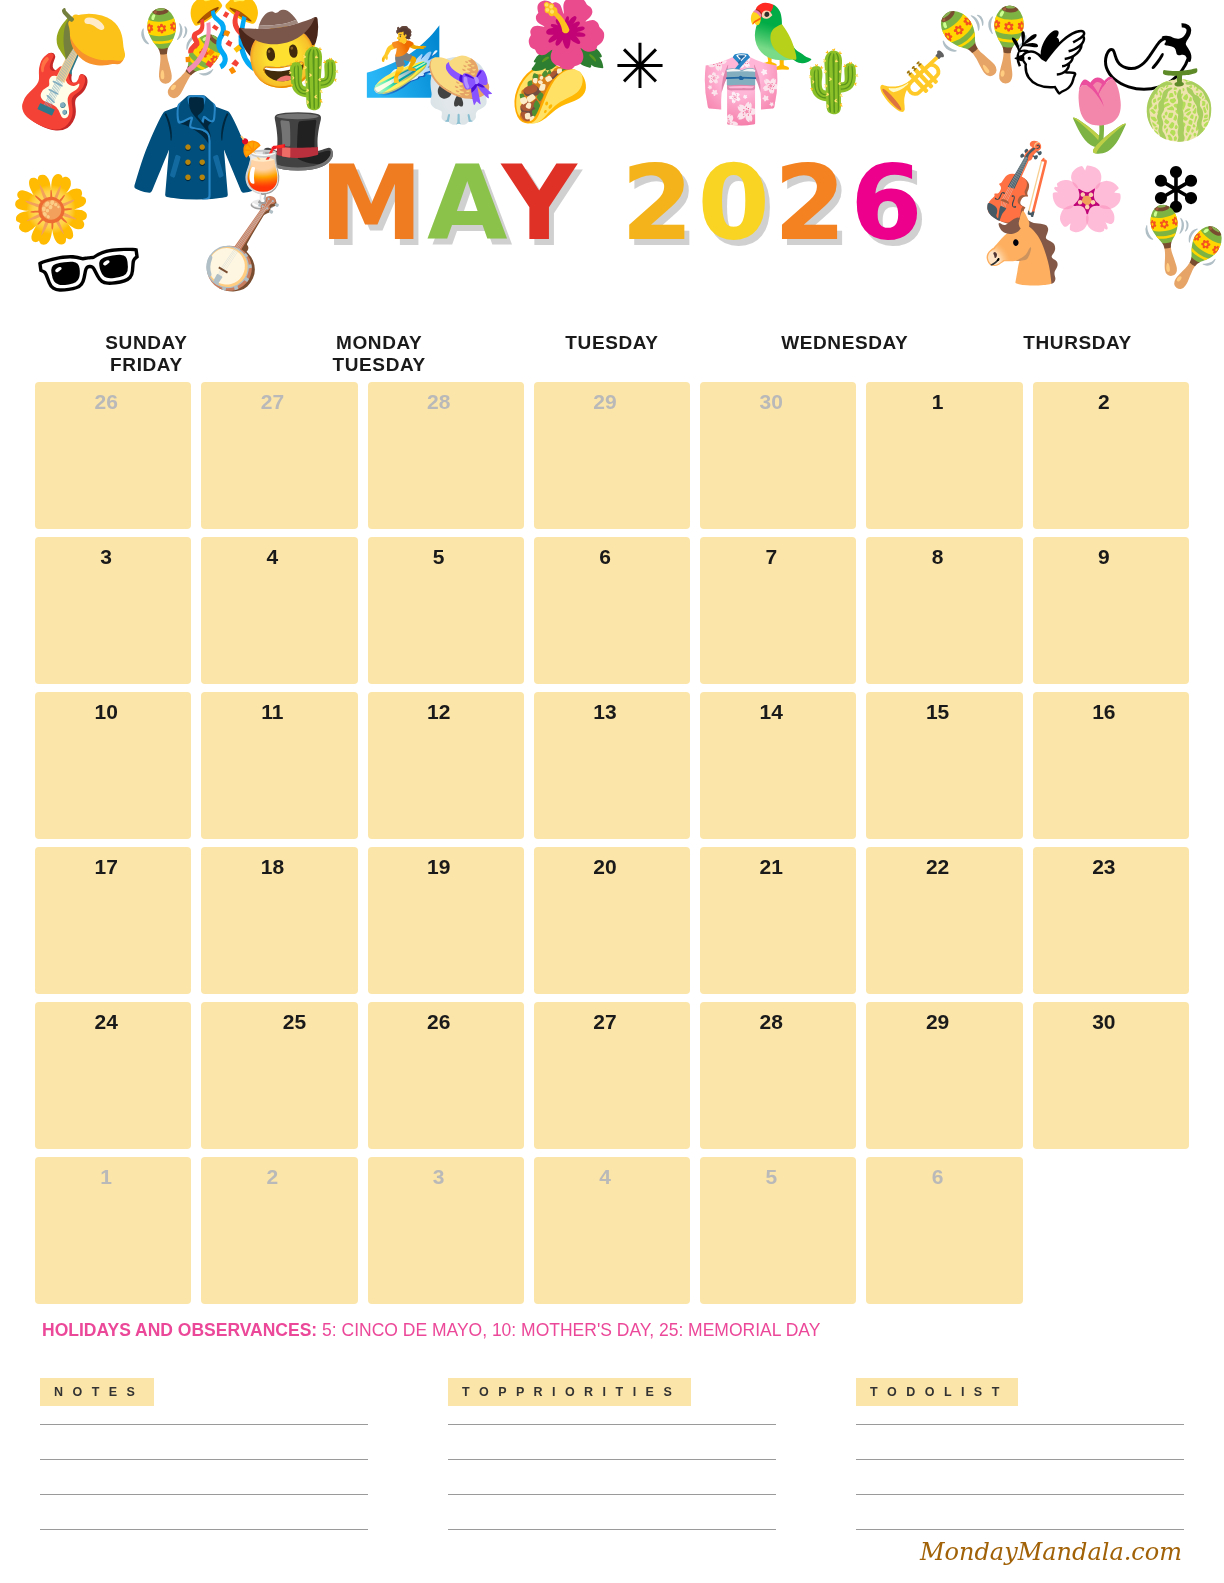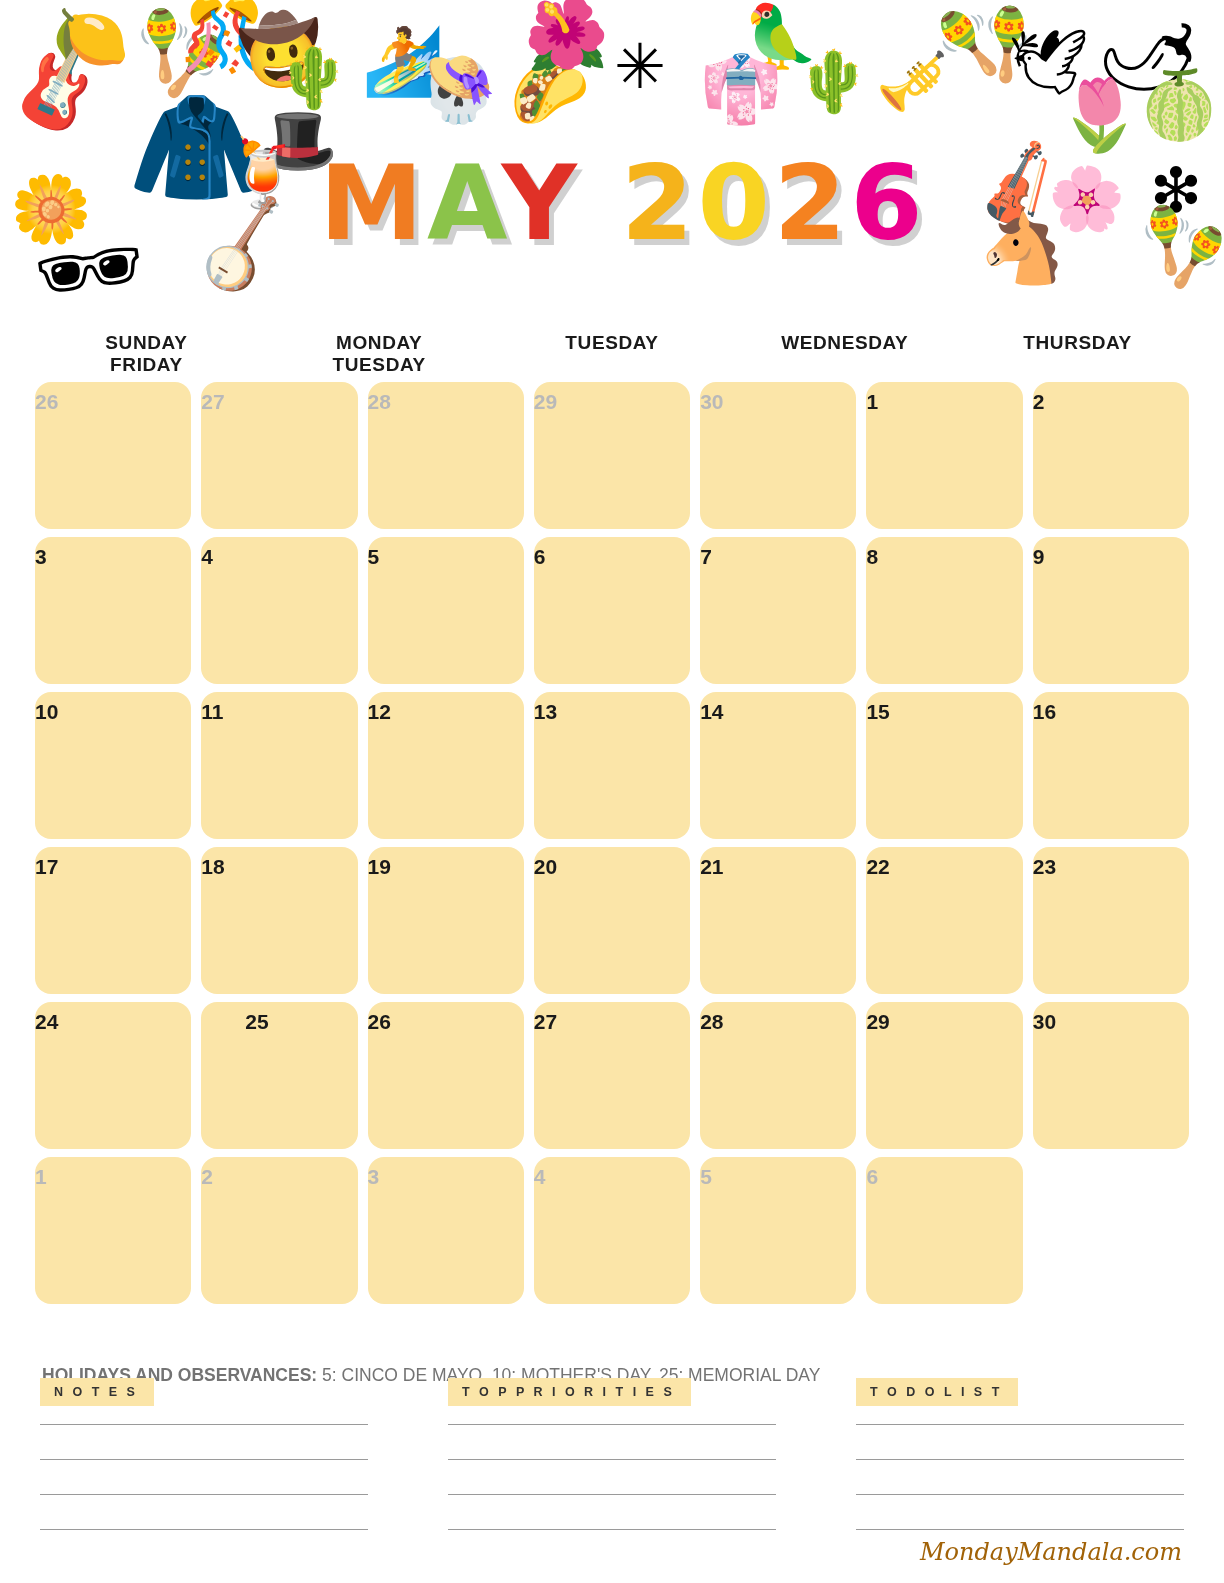--- a/index.html
+++ b/index.html
@@ -75,42 +75,41 @@
     row-gap: 0px;
   }
   .cell-wrap {
     padding: 4px 5px;
     box-sizing: border-box;
   }
   .cell {
     width: 100%;
     height: 100%;
     background: #fbe5a8;
-    border-radius: 16px;
+    border-radius: 4px;
     box-sizing: border-box;
     padding: 8px 14px 0 0;
-    text-align: left;
+    text-align: center;
     font-size: 21px;
     font-weight: bold;
     color: #1a1a1a;
     font-family: "Liberation Sans", sans-serif;
   }
   .cell.muted { color: #b9b9b9; }
 
   
   .holidays {
     position: absolute;
     left: 42px;
     top: 1320px;
     width: 1140px;
     font-size: 17.5px;
-    color: #737373;
+    color: #ec4899;
     font-family: "Liberation Sans", sans-serif;
     white-space: nowrap;
-    margin-top: 45px;
   }
   .holidays .lbl { font-weight: bold; }
 
   
   .notes-area {
     position: absolute;
     left: 40px;
     top: 1378px;
     width: 1144px;
     display: grid;

